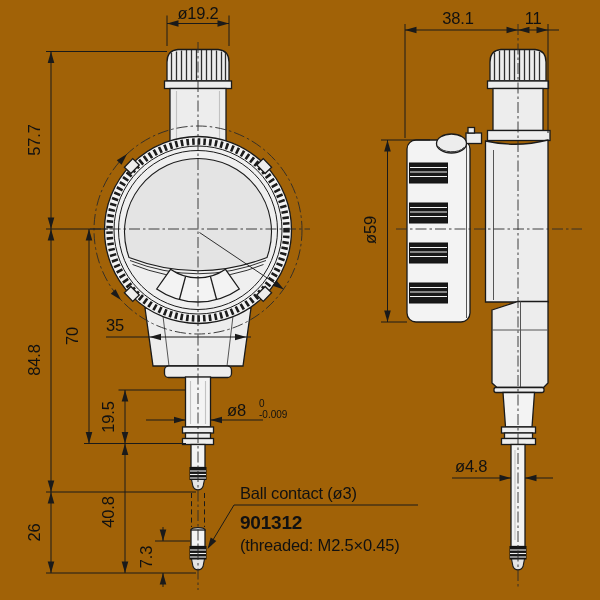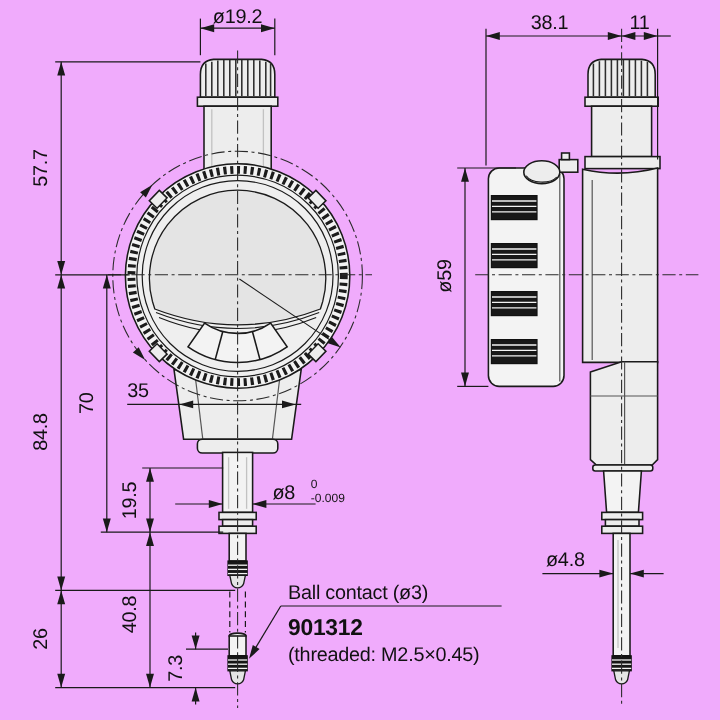--- a/index.html
+++ b/index.html
@@ -1,16 +1,16 @@
 <!DOCTYPE html>
 <html><head>
 <meta charset="utf-8">
 <style>
   html,body{margin:0;padding:0;background:#ffffff;}
-  .stage{width:600px;height:600px;background:#f0abfc;position:relative;font-family:"Liberation Sans",sans-serif;}
+  .stage{width:600px;height:600px;background:#a16207;position:relative;font-family:"Liberation Sans",sans-serif;}
   svg{display:block;}
   .ln{stroke:#1a1a1a;stroke-width:1.3;fill:none;}
   .lnthin{stroke:#1a1a1a;stroke-width:0.9;fill:none;}
   .fillA{fill:#ededed;stroke:#1a1a1a;stroke-width:1.3;}
   .fillB{fill:#e4e4e4;stroke:#1a1a1a;stroke-width:1.1;}
   .fillC{fill:#f3f3f3;stroke:#1a1a1a;stroke-width:1.3;}
   .dim{stroke:#1a1a1a;stroke-width:1;fill:none;}
   .cl{stroke:#2a2a2a;stroke-width:0.9;fill:none;stroke-dasharray:11 3 2.5 3;}
   .dashed{stroke:#1a1a1a;stroke-width:1;fill:none;stroke-dasharray:5 3.2;}
   .rib{stroke:#2e2e2e;stroke-width:1.3;}

